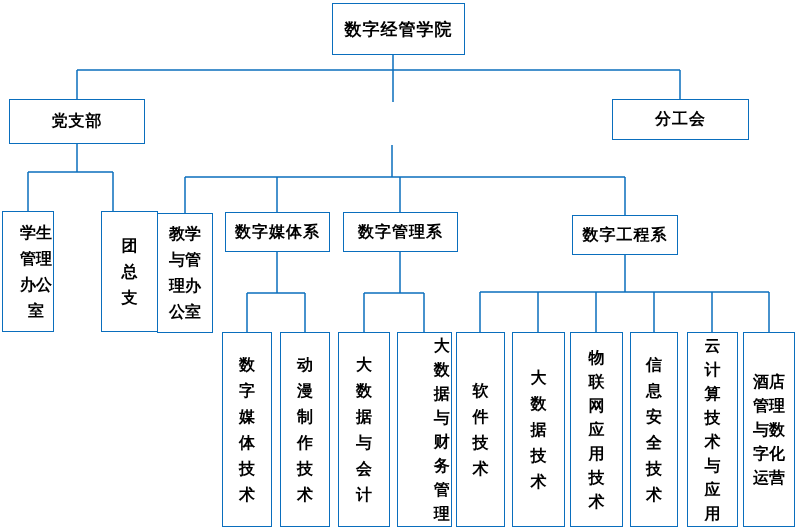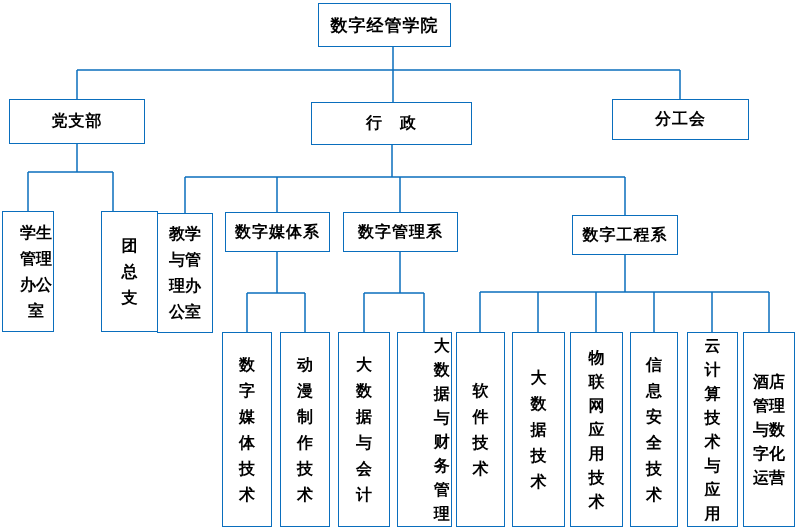--- a/index.html
+++ b/index.html
@@ -78,29 +78,26 @@
     <line x1="625" y1="255" x2="625" y2="292"></line>
     <line x1="480" y1="292" x2="769" y2="292"></line>
     <line x1="480" y1="292" x2="480" y2="332"></line>
     <line x1="538" y1="292" x2="538" y2="332"></line>
     <line x1="596" y1="292" x2="596" y2="332"></line>
     <line x1="654" y1="292" x2="654" y2="332"></line>
     <line x1="712" y1="292" x2="712" y2="332"></line>
     <line x1="769" y1="292" x2="769" y2="332"></line>
   </svg>
 
-  <div class="box hbox root" style="left:318px;top:3px;width:133px;height:44px;">
+  <div class="box hbox root" style="left:332px;top:3px;width:133px;height:52px;">
     <span>数字经管学院</span>
   </div>
 
   <div class="box hbox" style="left:9px;top:99px;width:136px;height:45px;">
     <span>党支部</span>
-  </div>
-  <div class="box hbox" style="left:311px;top:102px;width:161px;height:43px;">
-    <span>行　政</span>
   </div>
   <div class="box hbox" style="left:612px;top:99px;width:137px;height:41px;">
     <span>分工会</span>
   </div>
 
   <div class="box vbox" style="left:2px;top:211px;width:52px;height:121px;padding-left:16px;">
     <span class="col2">学生管理办公室</span>
   </div>
   <div class="box vbox" style="left:101px;top:211px;width:57px;height:121px;">
     <span class="col1">团总支</span>

